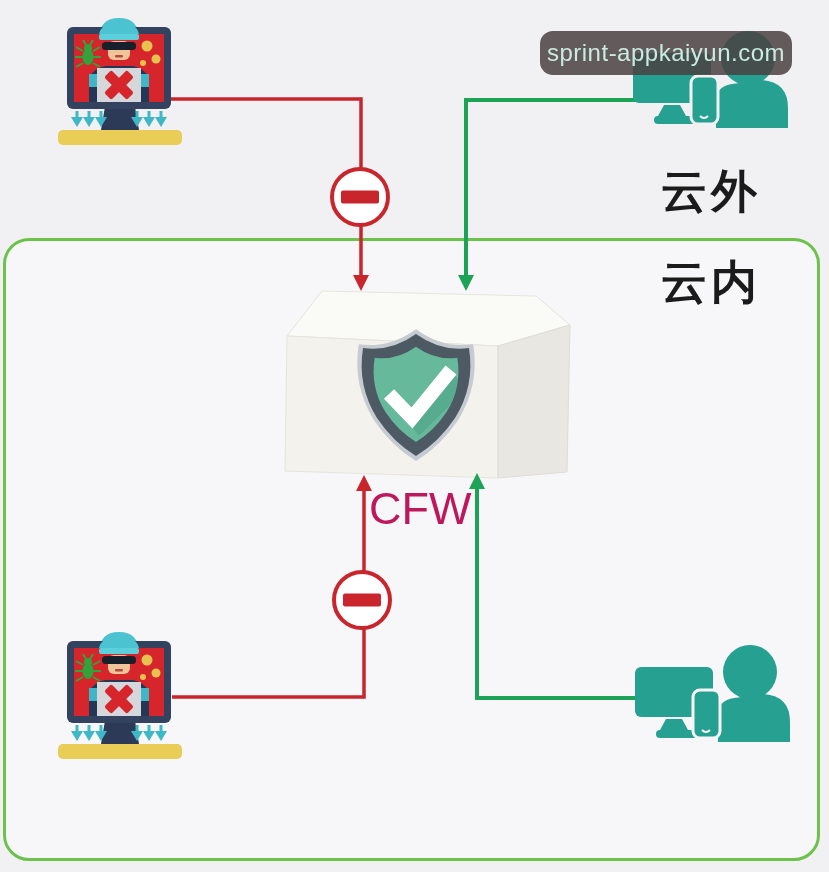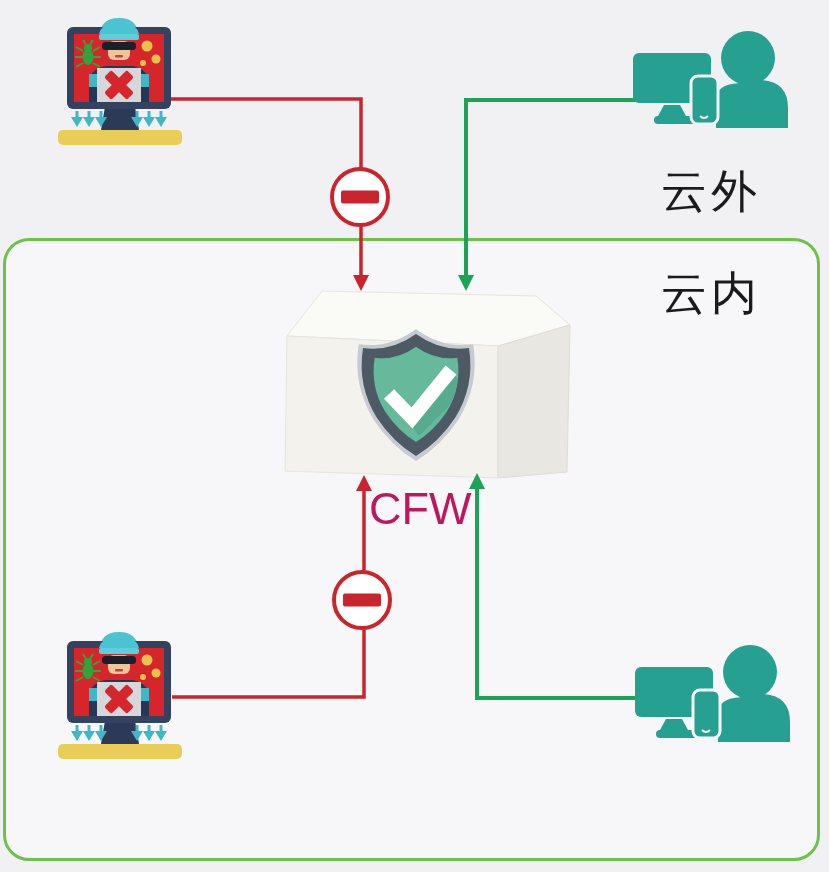--- a/index.html
+++ b/index.html
@@ -22,27 +22,27 @@
     border-radius:26px;
     background:#f7f7f9;
     box-sizing:border-box;
   }
   svg.overlay{position:absolute;left:0;top:0;}
   
   .zone-label{
     position:absolute;
     font-size:46px;
     color:#1b1b1b;
-    font-weight:400;
+    font-weight:700;
     letter-spacing:4px;
     line-height:1;
     white-space:nowrap;
   }
   .zone-label.outside{left:661px;top:168px;}
-  .zone-label.inside{left:661px;top:270px;}
+  .zone-label.inside{left:661px;top:259px;}
   
   .fw-label{
     position:absolute;
     left:369px;top:486px;
     font-size:45px;
     font-weight:500;
     color:#be185d;
     line-height:1;
   }
   
@@ -235,14 +235,17 @@
       <path d="M88,100 L88,74 Q88,58 104,56 L134,52 Q160,54 160,80 L160,100 Z" class="fill-user"></path>
       <rect x="63" y="48" width="27" height="48" rx="7" class="fill-user" stroke="#f7f7f9" stroke-width="3"></rect>
       <path d="M72,88 q4,4 8,0" stroke="#f7f7f9" stroke-width="2" fill="none"></path>
     </g>
   </svg>
 
   <div class="zone-label outside">云外</div>
   <div class="zone-label inside">云内</div>
   <div class="fw-label">CFW</div>
 
+  <div class="badge">
+    <span>sprint-appkaiyun.com</span>
+  </div>
 
 </div>
 
 </body></html>

